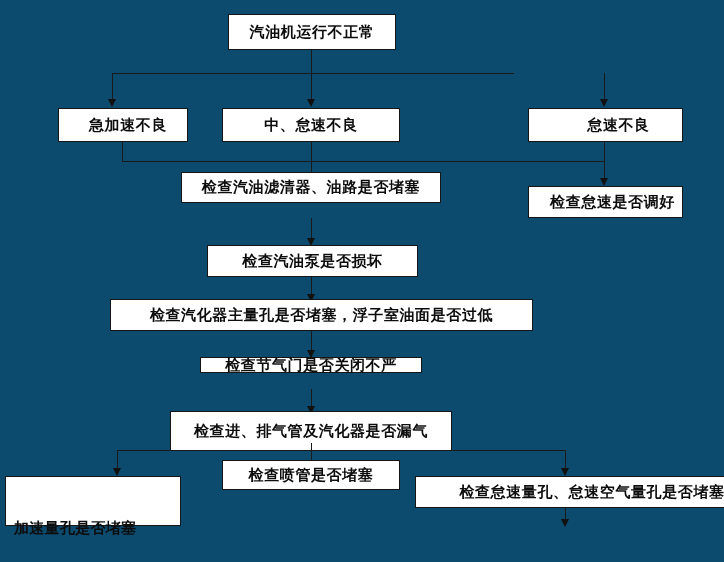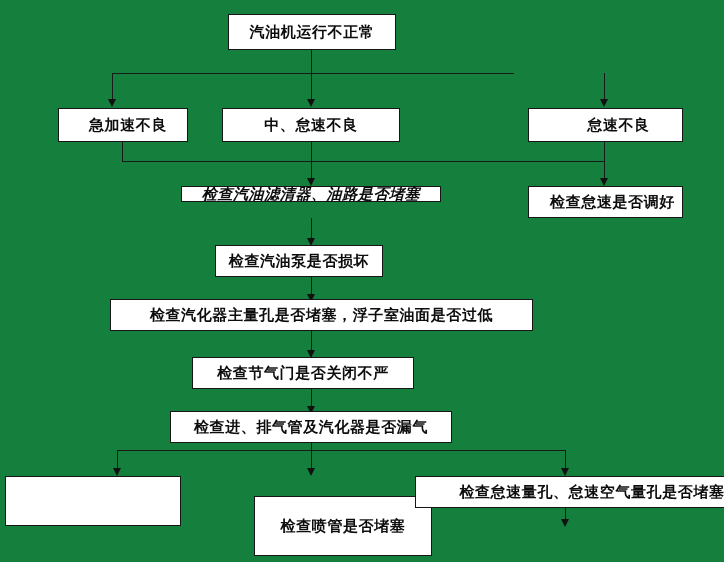--- a/index.html
+++ b/index.html
@@ -4,21 +4,21 @@
 <style>
   html, body {
     margin: 0;
     padding: 0;
     background: #ffffff;
   }
   #canvas {
     position: relative;
     width: 724px;
     height: 562px;
-    background: #15803d;
+    background: #0c4a6e;
     font-family: "DejaVu Serif", "Liberation Serif", serif;
     overflow: hidden;
   }
   .node {
     position: absolute;
     box-sizing: border-box;
     border: 1.3px solid #161616;
     background: #ffffff;
     color: #0d0d0d;
     display: flex;
@@ -78,57 +78,58 @@
 
   <div class="vline" style="left:122px; top:142px; height:20px;"></div>
   <div class="hline" style="left:122px; top:161px; width:483px;"></div>
 
   <div class="vline" style="left:311px; top:142px; height:40px;"></div>
   <div class="arrow" style="left:307px; top:178px;"></div>
 
   <div class="vline" style="left:604px; top:142px; height:40px;"></div>
   <div class="arrow" style="left:600px; top:178px;"></div>
 
-  <div class="node" style="left:181px; top:186px; width:260px; height:16px;font-style:italic;">检查汽油滤清器、油路是否堵塞</div>
+  <div class="node" style="left:181px; top:172px; width:260px; height:31px;">检查汽油滤清器、油路是否堵塞</div>
   <div class="node" style="left:528px; top:186px; width:155px; height:32px;padding-left:20px;">检查怠速是否调好</div>
 
   <div class="vline" style="left:311px; top:218px; height:25px;"></div>
   <div class="arrow" style="left:307px; top:238px;"></div>
 
-  <div class="node" style="left:215px; top:245px; width:168px; height:32px;">检查汽油泵是否损坏</div>
+  <div class="node" style="left:207px; top:245px; width:211px; height:32px;">检查汽油泵是否损坏</div>
 
   <div class="vline" style="left:311px; top:277px; height:24px;"></div>
   <div class="arrow" style="left:307px; top:294px;"></div>
 
   <div class="node" style="left:110px; top:299px; width:423px; height:32px;">检查汽化器主量孔是否堵塞，浮子室油面是否过低</div>
 
   <div class="vline" style="left:311px; top:331px; height:26px;"></div>
   <div class="arrow" style="left:307px; top:350px;"></div>
 
-  <div class="node" style="left:192px; top:357px; width:222px; height:32px;">检查节气门是否关闭不严</div>
+  <div class="node" style="left:200px; top:357px; width:222px; height:16px;">检查节气门是否关闭不严</div>
 
   <div class="vline" style="left:311px; top:389px; height:24px;"></div>
   <div class="arrow" style="left:307px; top:406px;"></div>
 
-  <div class="node" style="left:170px; top:411px; width:282px; height:32px;font-family:Liberation Serif, serif;">检查进、排气管及汽化器是否漏气</div>
+  <div class="node" style="left:170px; top:411px; width:282px; height:40px;font-family:Liberation Serif, serif;">检查进、排气管及汽化器是否漏气</div>
 
   <div class="vline" style="left:311px; top:443px; height:8px;"></div>
   <div class="hline" style="left:117px; top:450px; width:449px;"></div>
   <div class="vline" style="left:117px; top:450px; height:21px;"></div>
   <div class="arrow" style="left:113px; top:468px;"></div>
   <div class="vline" style="left:311px; top:450px; height:21px;"></div>
   <div class="arrow" style="left:307px; top:468px;"></div>
   <div class="vline" style="left:565px; top:450px; height:21px;"></div>
   <div class="arrow" style="left:561px; top:468px;"></div>
 
   <div class="node two-line" style="left:5px; top:476px; width:176px; height:50px;">
     <div>
       <br>
+      <span>加速量孔是否堵塞</span>
     </div>
   </div>
-  <div class="node" style="left:222px; top:496px; width:178px; height:60px;margin-left:32px;">检查喷管是否堵塞</div>
+  <div class="node" style="left:222px; top:460px; width:178px; height:30px;">检查喷管是否堵塞</div>
   <div class="node" style="left:415px; top:476px; width:354px; height:32px;">检查怠速量孔、怠速空气量孔是否堵塞</div>
 
   <div class="vline" style="left:565px; top:508px; height:16px;"></div>
   <div class="arrow" style="left:561px; top:519px;"></div>
 
 
 </div>
 
 </body></html>

